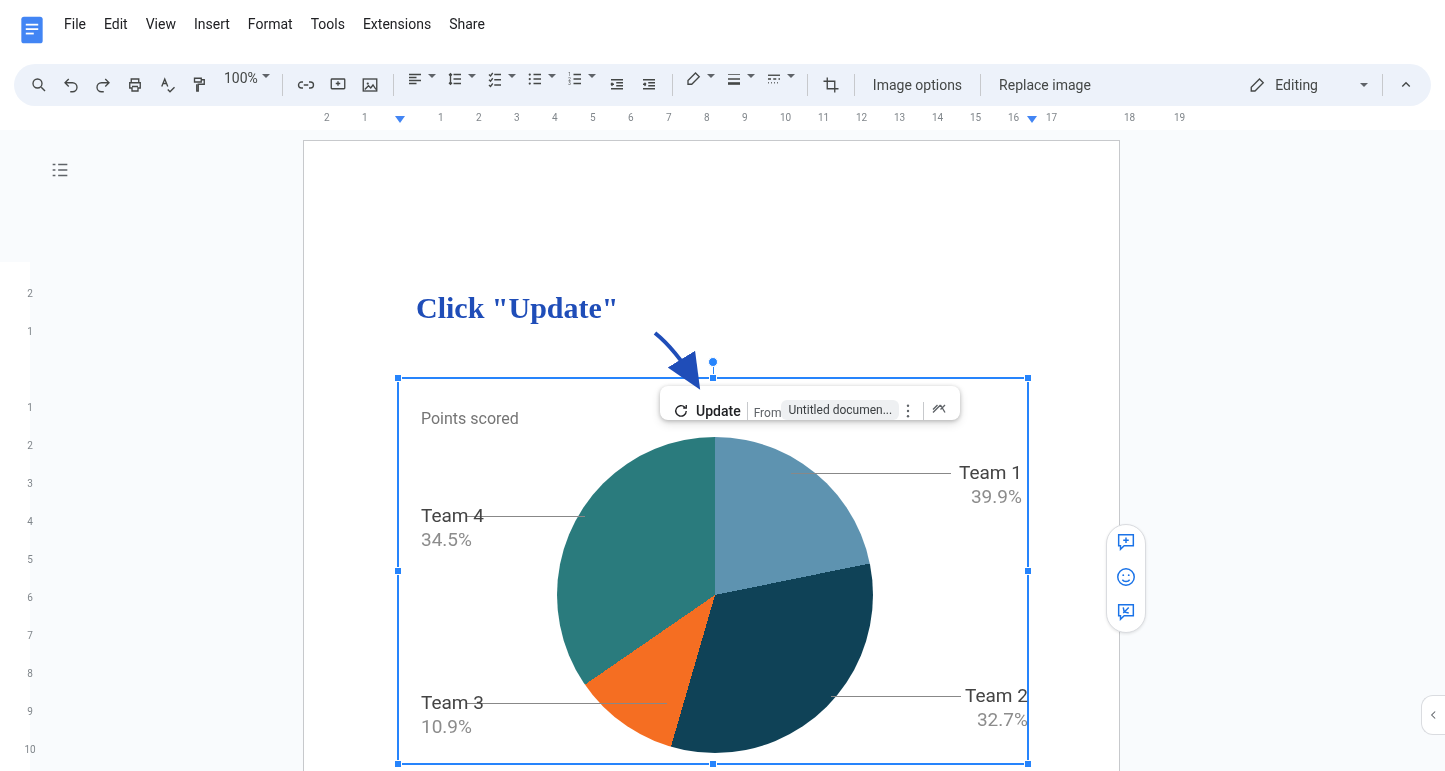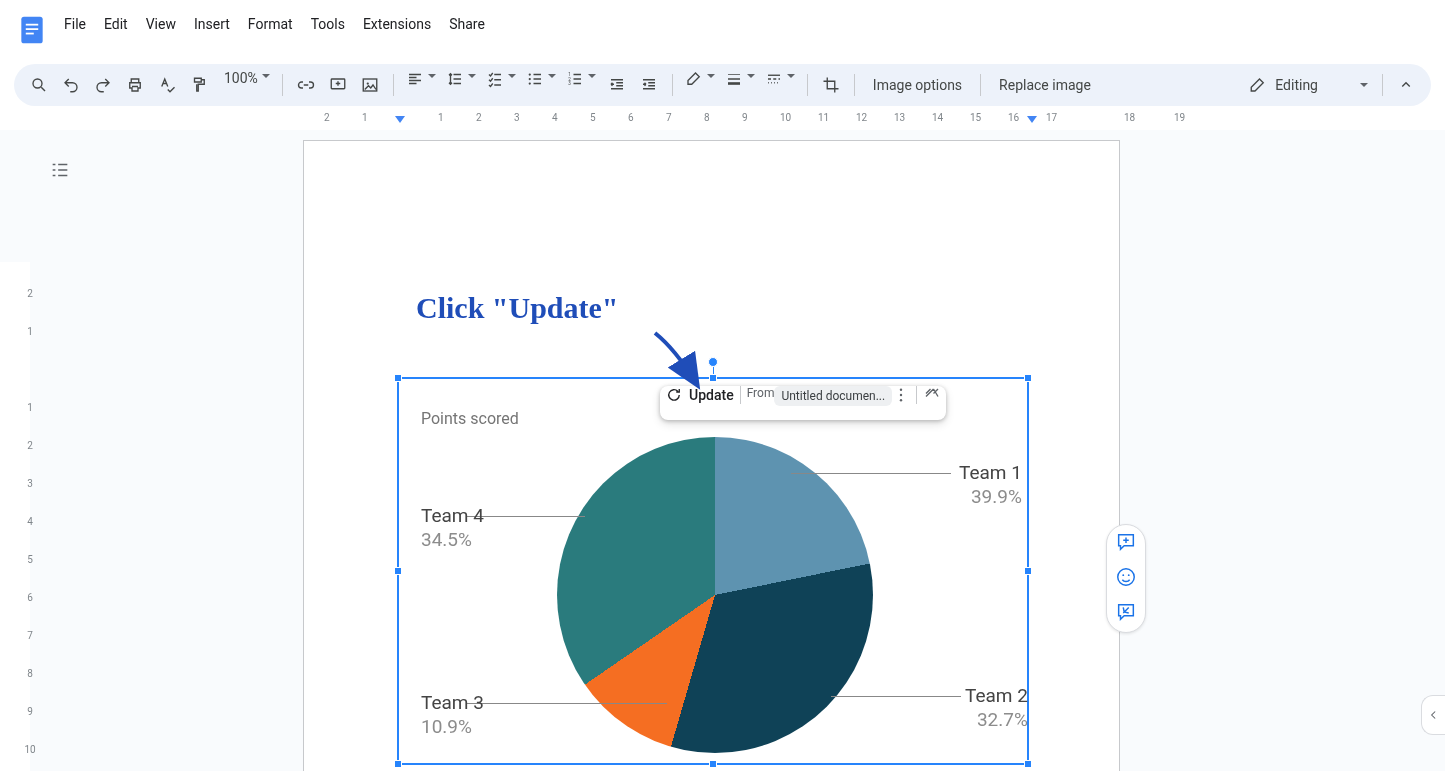--- a/index.html
+++ b/index.html
@@ -65,21 +65,21 @@
 .rot-line{position:absolute; left:50%; top:-14px; width:1px; height:10px; background:#2684fc;}
 
 .chart-inner{ position:absolute; inset:2px; background:#fff;}
 .chart-title{ position:absolute; left:20px; top:28px; font-size:16px; color:#757575;}
 .pie { position:absolute; left:156px; top:56px; width:316px; height:316px; border-radius:50%;}
 .label { position:absolute; font-size:19px; color:#444; line-height:1.25; white-space:nowrap;}
 .label .pct{ color:#8c8c8c; display:block;}
 .leader{ position:absolute; height:1px; background:#888;}
 
 
-.update-pill { position:absolute; left:660px; top:256px; height:34px; background:#fff; border-radius:8px; box-shadow:0 1px 4px rgba(0,0,0,.24), 0 4px 10px rgba(0,0,0,.12); display:flex; align-items:flex-start; padding:0 5px; gap:0;}
+.update-pill { position:absolute; left:660px; top:256px; height:34px; background:#fff; border-radius:8px; box-shadow:0 1px 4px rgba(0,0,0,.24), 0 4px 10px rgba(0,0,0,.12); display:flex; align-items:flex-end; padding:0 12px; gap:0;}
 .upd-btn { display:flex; align-items:center; gap:6px; font-size:14px; font-weight:500; color:#202124; cursor:pointer;}
 .from-txt{ font-size:12px; color:#5f6368;}
 .src-chip{ font-size:12px; background:#eef0f2; border-radius:6px; padding:3px 7px; color:#3c4043; max-width:120px; overflow:hidden; text-overflow:ellipsis; white-space:nowrap; cursor:pointer;}
 .pill-icn{ width:18px; height:18px; fill:#5f6368; color:#5f6368; cursor:pointer;}
 
 
 .side-dock{ position:absolute; right:299px; top:394px; width:40px; background:#fff; border:1px solid #dadce0; border-radius:20px; display:flex; flex-direction:column; align-items:center; padding:6px 0; gap:10px; box-shadow:0 1px 3px rgba(0,0,0,.1);}
 .side-dock .d-btn{ color:#1a73e8; cursor:pointer;}
 .side-dock svg{ width:22px; height:22px; fill:none; stroke:#1a73e8; stroke-width:1.6;}
 

